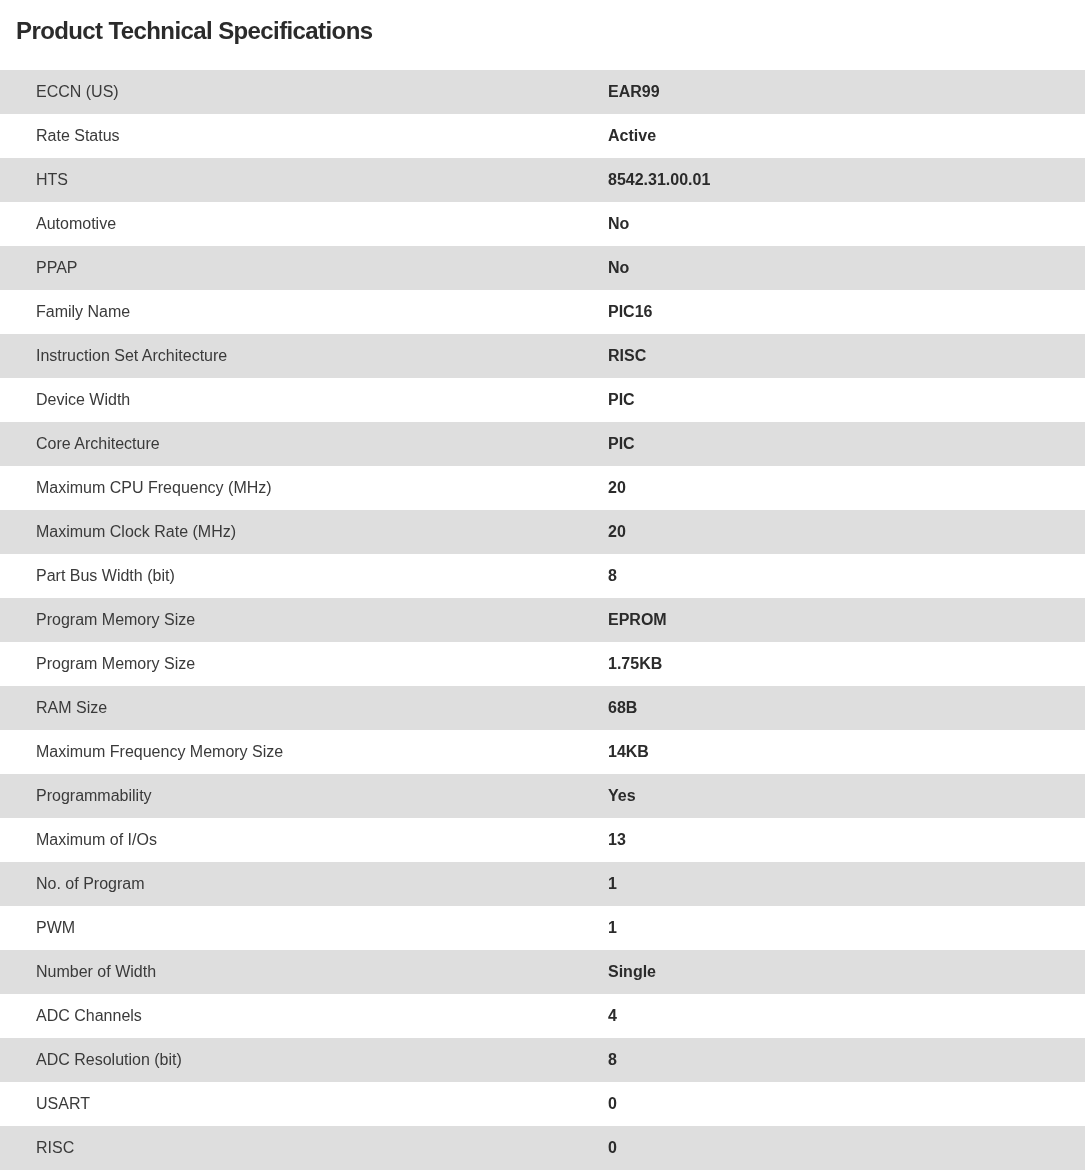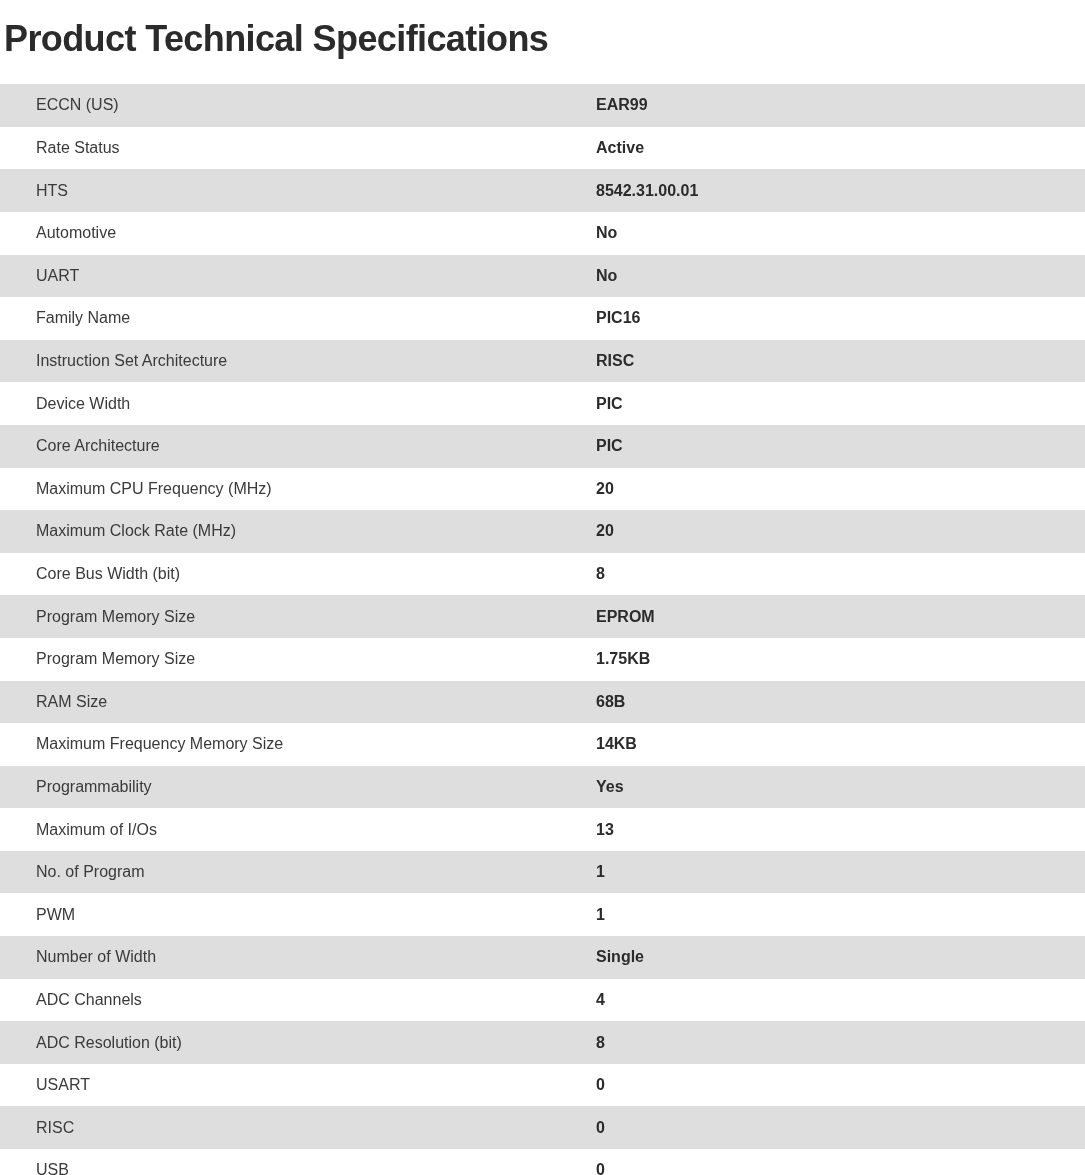--- a/index.html
+++ b/index.html
@@ -12,45 +12,45 @@
     min-height: 1175px;
     font-family: "Liberation Sans", sans-serif;
     color: #333333;
     -webkit-font-smoothing: antialiased;
   }
   .page {
     width: 1085px;
     box-sizing: border-box;
   }
   .page-title {
-    font-size: 36px;
+    font-size: 24px;
     font-weight: bold;
     color: #2b2b2b;
     letter-spacing: -0.6px;
     margin: 0;
-    padding: 17px 0 0 4px;
+    padding: 17px 0 0 16px;
     line-height: 1.2;
   }
   .spec-table {
     width: 1085px;
     border-collapse: collapse;
     margin-top: 24px;
     table-layout: fixed;
   }
   .spec-table tr {
     height: 42.6px;
   }
   .spec-table tr.shaded {
     background: #dedede;
   }
   .spec-table tr.plain {
     background: #ffffff;
   }
   .spec-table td {
-    padding: 0;
+    padding: 12px;
     vertical-align: middle;
     font-size: 16px;
     line-height: 1.25;
   }
   td.spec-label {
     width: 530px;
     padding-left: 36px;
     color: #3a3a3a;
     font-weight: normal;
   }
@@ -78,21 +78,21 @@
         </tr>
         <tr class="shaded">
           <td class="spec-label">HTS</td>
           <td class="spec-value">8542.31.00.01</td>
         </tr>
         <tr class="plain">
           <td class="spec-label">Automotive</td>
           <td class="spec-value">No</td>
         </tr>
         <tr class="shaded">
-          <td class="spec-label">UART</td>
+          <td class="spec-label">PPAP</td>
           <td class="spec-value">No</td>
         </tr>
         <tr class="plain">
           <td class="spec-label">Family Name</td>
           <td class="spec-value">PIC16</td>
         </tr>
         <tr class="shaded">
           <td class="spec-label">Instruction Set Architecture</td>
           <td class="spec-value">RISC</td>
         </tr>
@@ -106,21 +106,21 @@
         </tr>
         <tr class="plain">
           <td class="spec-label">Maximum CPU Frequency (MHz)</td>
           <td class="spec-value">20</td>
         </tr>
         <tr class="shaded">
           <td class="spec-label">Maximum Clock Rate (MHz)</td>
           <td class="spec-value">20</td>
         </tr>
         <tr class="plain">
-          <td class="spec-label">Core Bus Width (bit)</td>
+          <td class="spec-label">Part Bus Width (bit)</td>
           <td class="spec-value">8</td>
         </tr>
         <tr class="shaded">
           <td class="spec-label">Program Memory Size</td>
           <td class="spec-value">EPROM</td>
         </tr>
         <tr class="plain">
           <td class="spec-label">Program Memory Size</td>
           <td class="spec-value">1.75KB</td>
         </tr>

